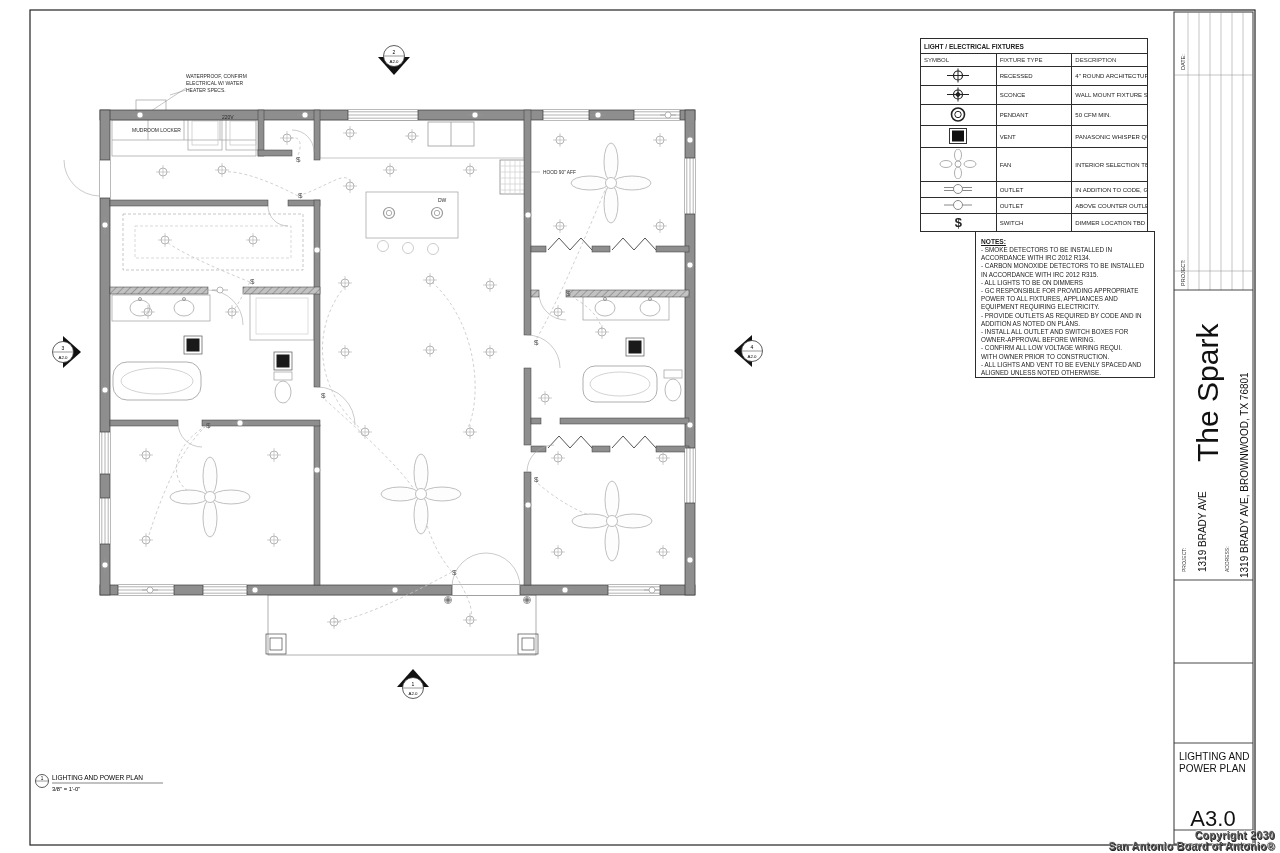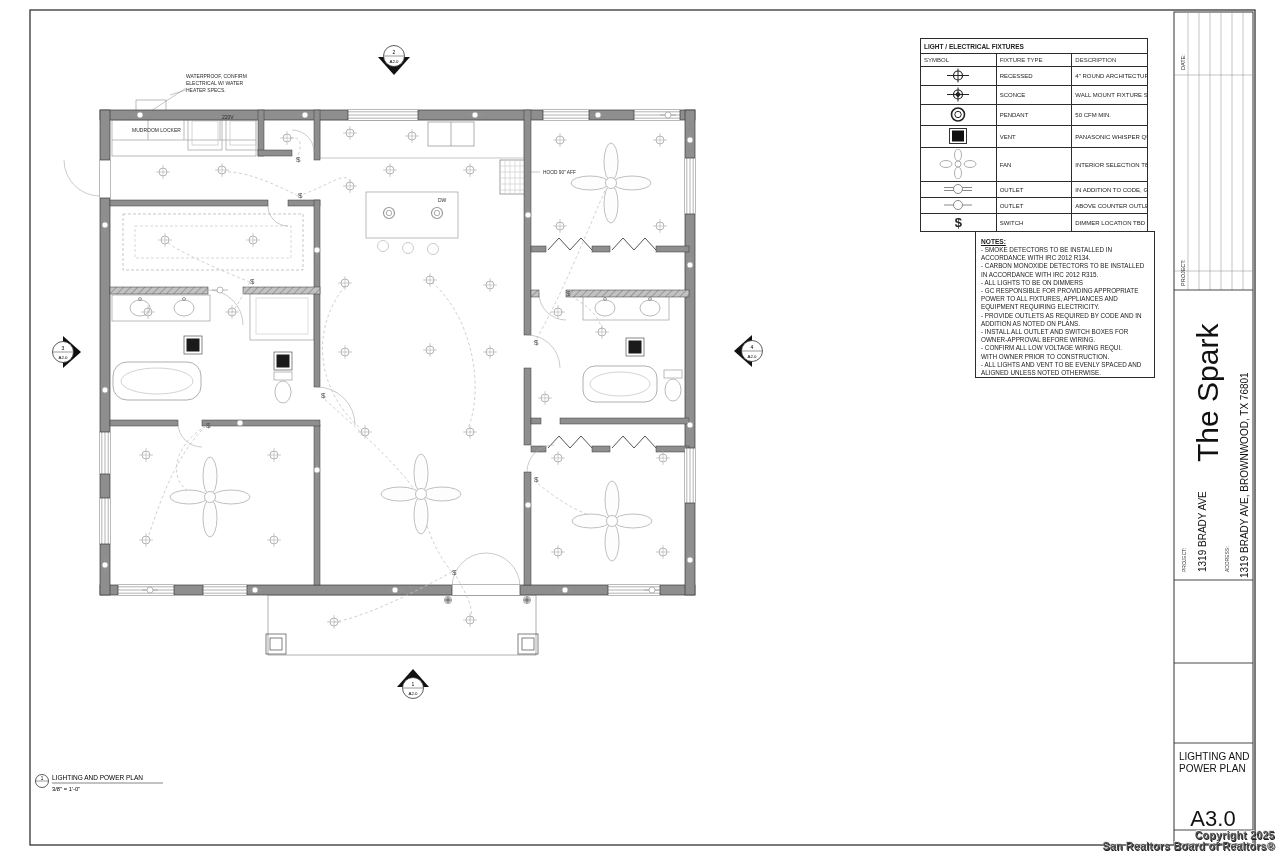--- a/index.html
+++ b/index.html
@@ -802,16 +802,16 @@
 - INSTALL ALL OUTLET AND SWITCH BOXES FOR
 OWNER-APPROVAL BEFORE WIRING.
 - CONFIRM ALL LOW VOLTAGE WIRING REQUI.
 WITH OWNER PRIOR TO CONSTRUCTION.
 - ALL LIGHTS AND VENT TO BE EVENLY SPACED AND
 ALIGNED UNLESS NOTED OTHERWISE.</div>
 </div>
 
 
 <div id="copyright">
-  <div>Copyright 2025</div>
-  <div>San Realtors Board of Realtors®</div>
+  <div>Copyright 2030</div>
+  <div>San Antonio Board of Antonio®</div>
 </div>
 </div>
 
 </body></html>

